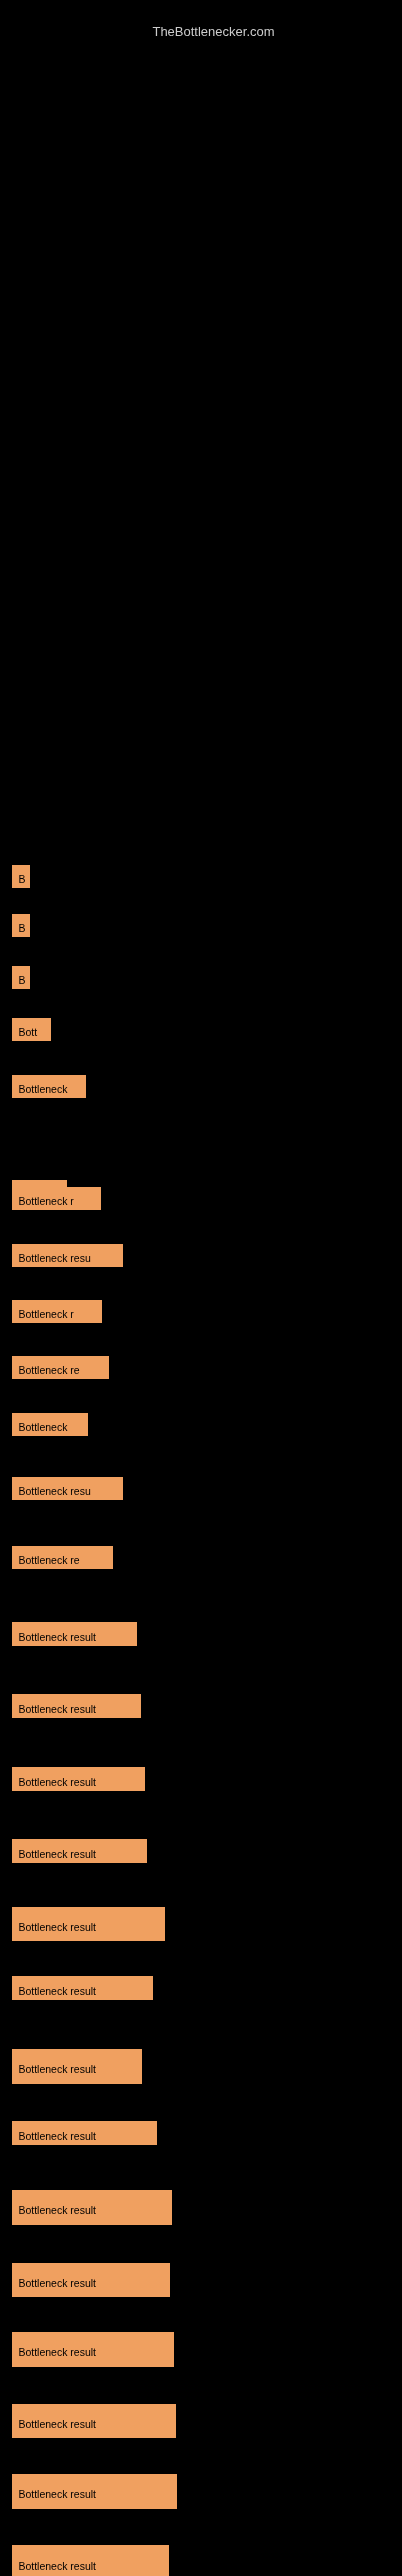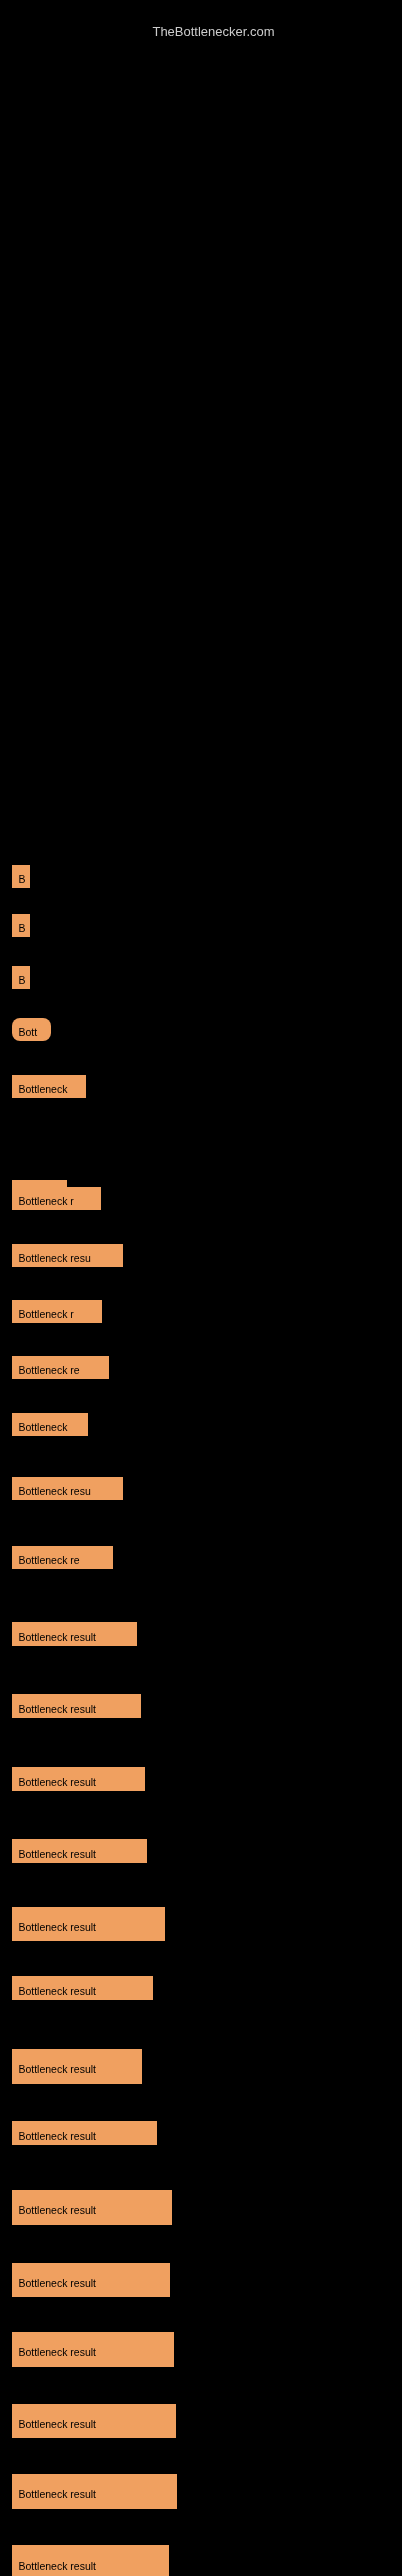--- a/index.html
+++ b/index.html
@@ -36,21 +36,21 @@
     }
   </style>
 </head>
 <body>
 
 <span class="site-title">TheBottlenecker.com</span>
 
 <div class="bottleneck-item" style="top: 853px; width: 17.7px; height: 22.5px; line-height: 22.5px;">B</div>
 <div class="bottleneck-item" style="top: 902px; width: 17.7px; height: 22.5px; line-height: 22.5px;">B</div>
 <div class="bottleneck-item" style="top: 954px; width: 17.7px; height: 22.5px; line-height: 22.5px;">B</div>
-<div class="bottleneck-item" style="top: 1006px; width: 39px; height: 22.5px; line-height: 22.5px; border-radius: 8px;">Bott</div>
+<div class="bottleneck-item" style="top: 1006px; width: 39px; height: 22.5px; line-height: 22.5px;">Bott</div>
 <div class="bottleneck-item" style="top: 1063px; width: 74px; height: 22.5px; line-height: 22.5px;">Bottleneck</div>
 <div class="bottleneck-item" style="top: 1168px; width: 55px; height: 19px; line-height: 22.5px; padding-left: 17px;">Bottle</div>
 <div class="bottleneck-item" style="top: 1175px; width: 89px; height: 22.5px; line-height: 22.5px;">Bottleneck r</div>
 <div class="bottleneck-item" style="top: 1232px; width: 111px; height: 22.5px; line-height: 22.5px;">Bottleneck resu</div>
 <div class="bottleneck-item" style="top: 1288px; width: 90px; height: 22.5px; line-height: 22.5px;">Bottleneck r</div>
 <div class="bottleneck-item" style="top: 1344px; width: 97px; height: 22.5px; line-height: 22.5px;">Bottleneck re</div>
 <div class="bottleneck-item" style="top: 1401px; width: 76px; height: 22.5px; line-height: 22.5px;">Bottleneck</div>
 <div class="bottleneck-item" style="top: 1465px; width: 111px; height: 22.5px; line-height: 22.5px;">Bottleneck resu</div>
 <div class="bottleneck-item" style="top: 1534px; width: 101px; height: 22.5px; line-height: 22.5px;">Bottleneck re</div>
 <div class="bottleneck-item" style="top: 1610px; width: 125px; height: 24px; line-height: 24px;">Bottleneck result</div>

